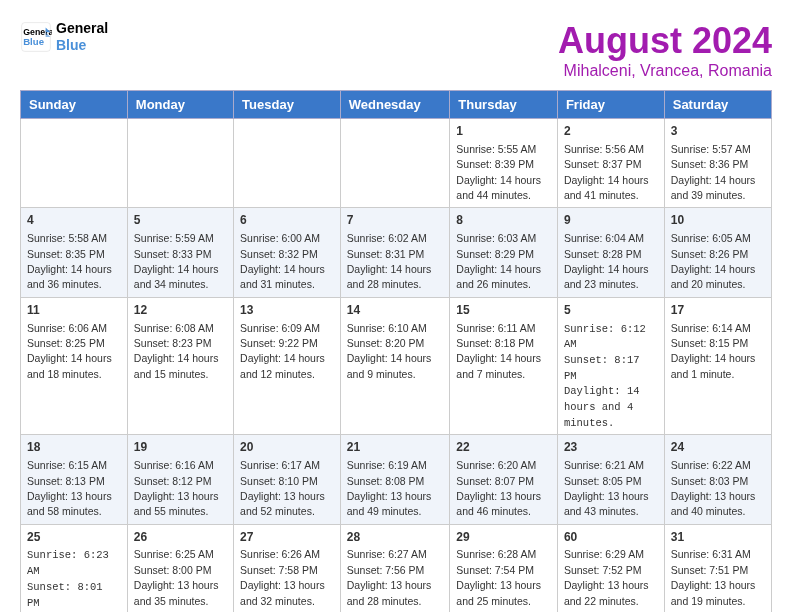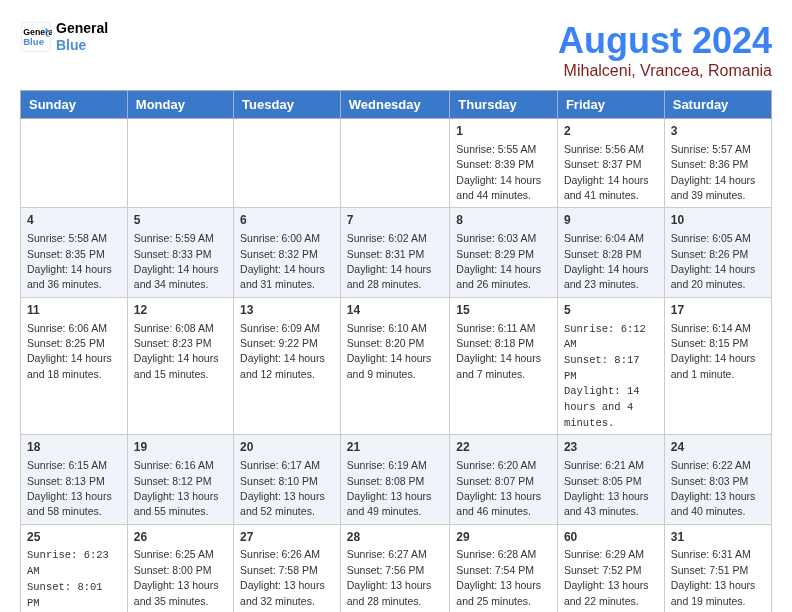--- a/index.html
+++ b/index.html
@@ -24,25 +24,25 @@
     .logo-icon {
       width: 32px;
       height: 32px;
     }
     .title-block {
       text-align: right;
     }
     .month-year {
       font-size: 36px;
       font-weight: bold;
-      color: #3b82f6;
+      color: #a21caf;
     }
     .location {
       font-size: 16px;
-      color: #7f1d1d;
+      color: #a21caf;
     }
     table {
       width: 100%;
       border-collapse: collapse;
       font-size: 11px;
       border-radius: 22px;
     }
     thead tr th {
       background-color: #3a78c9;
       color: #fff;

